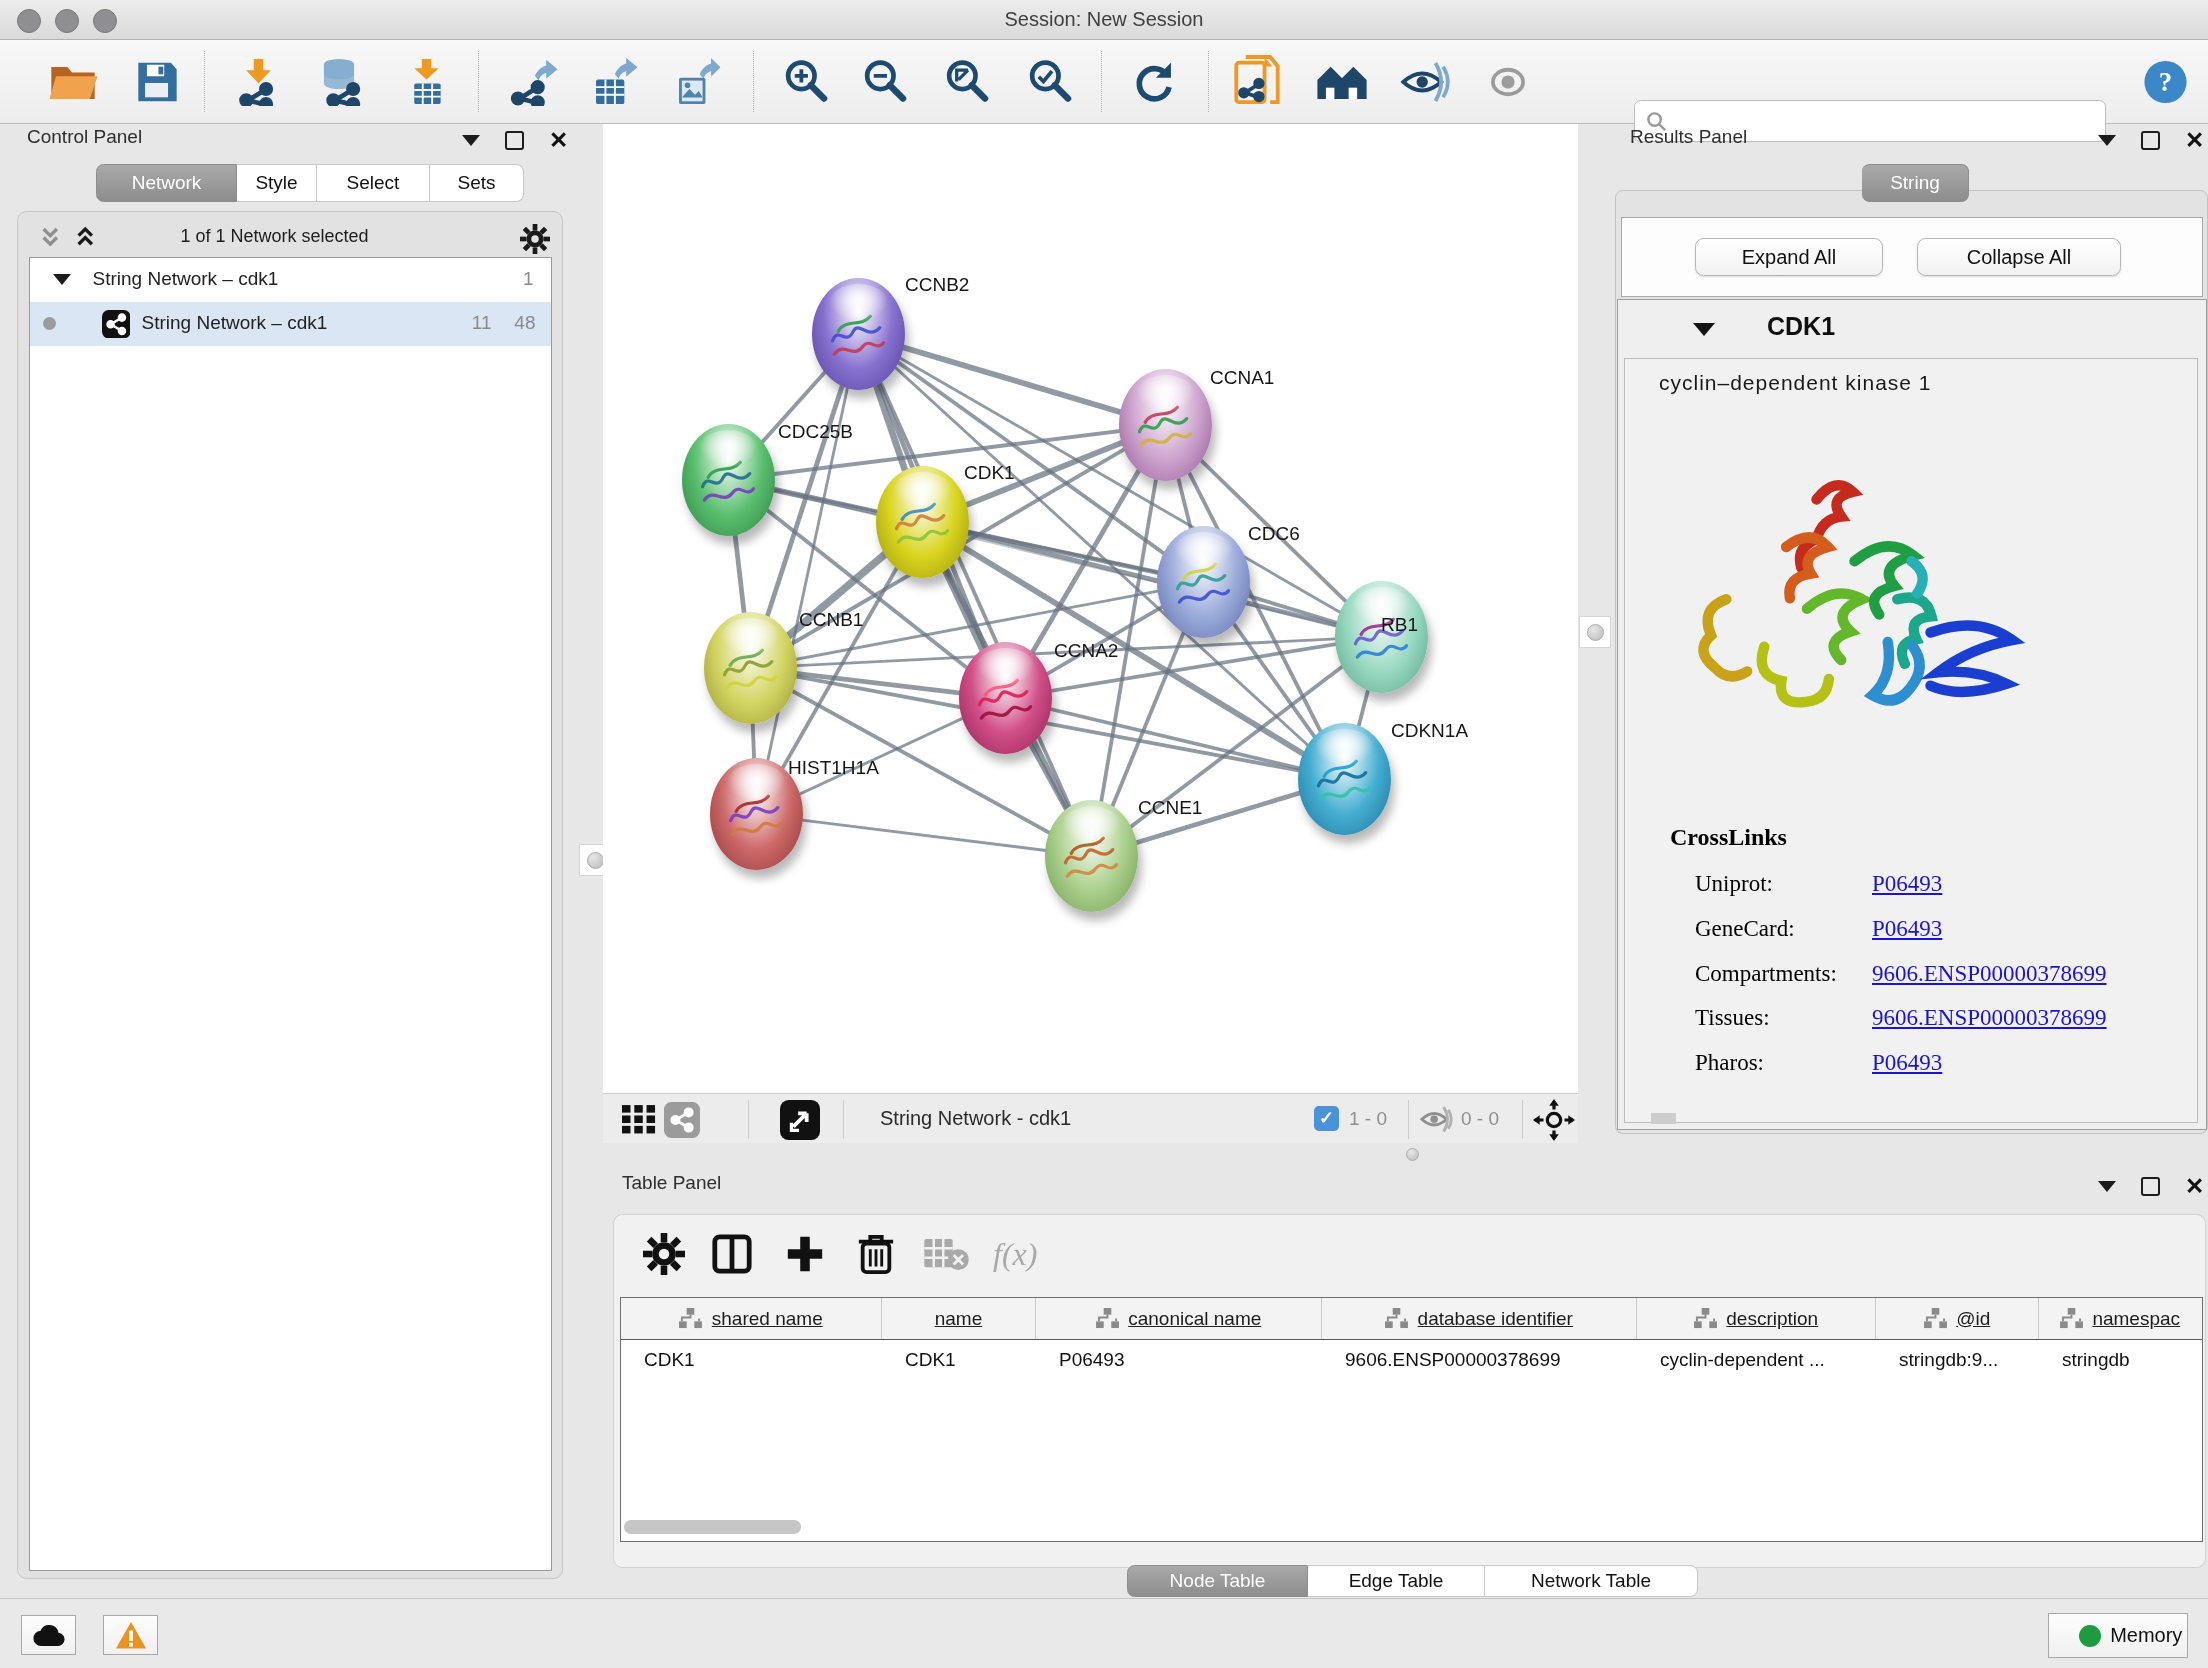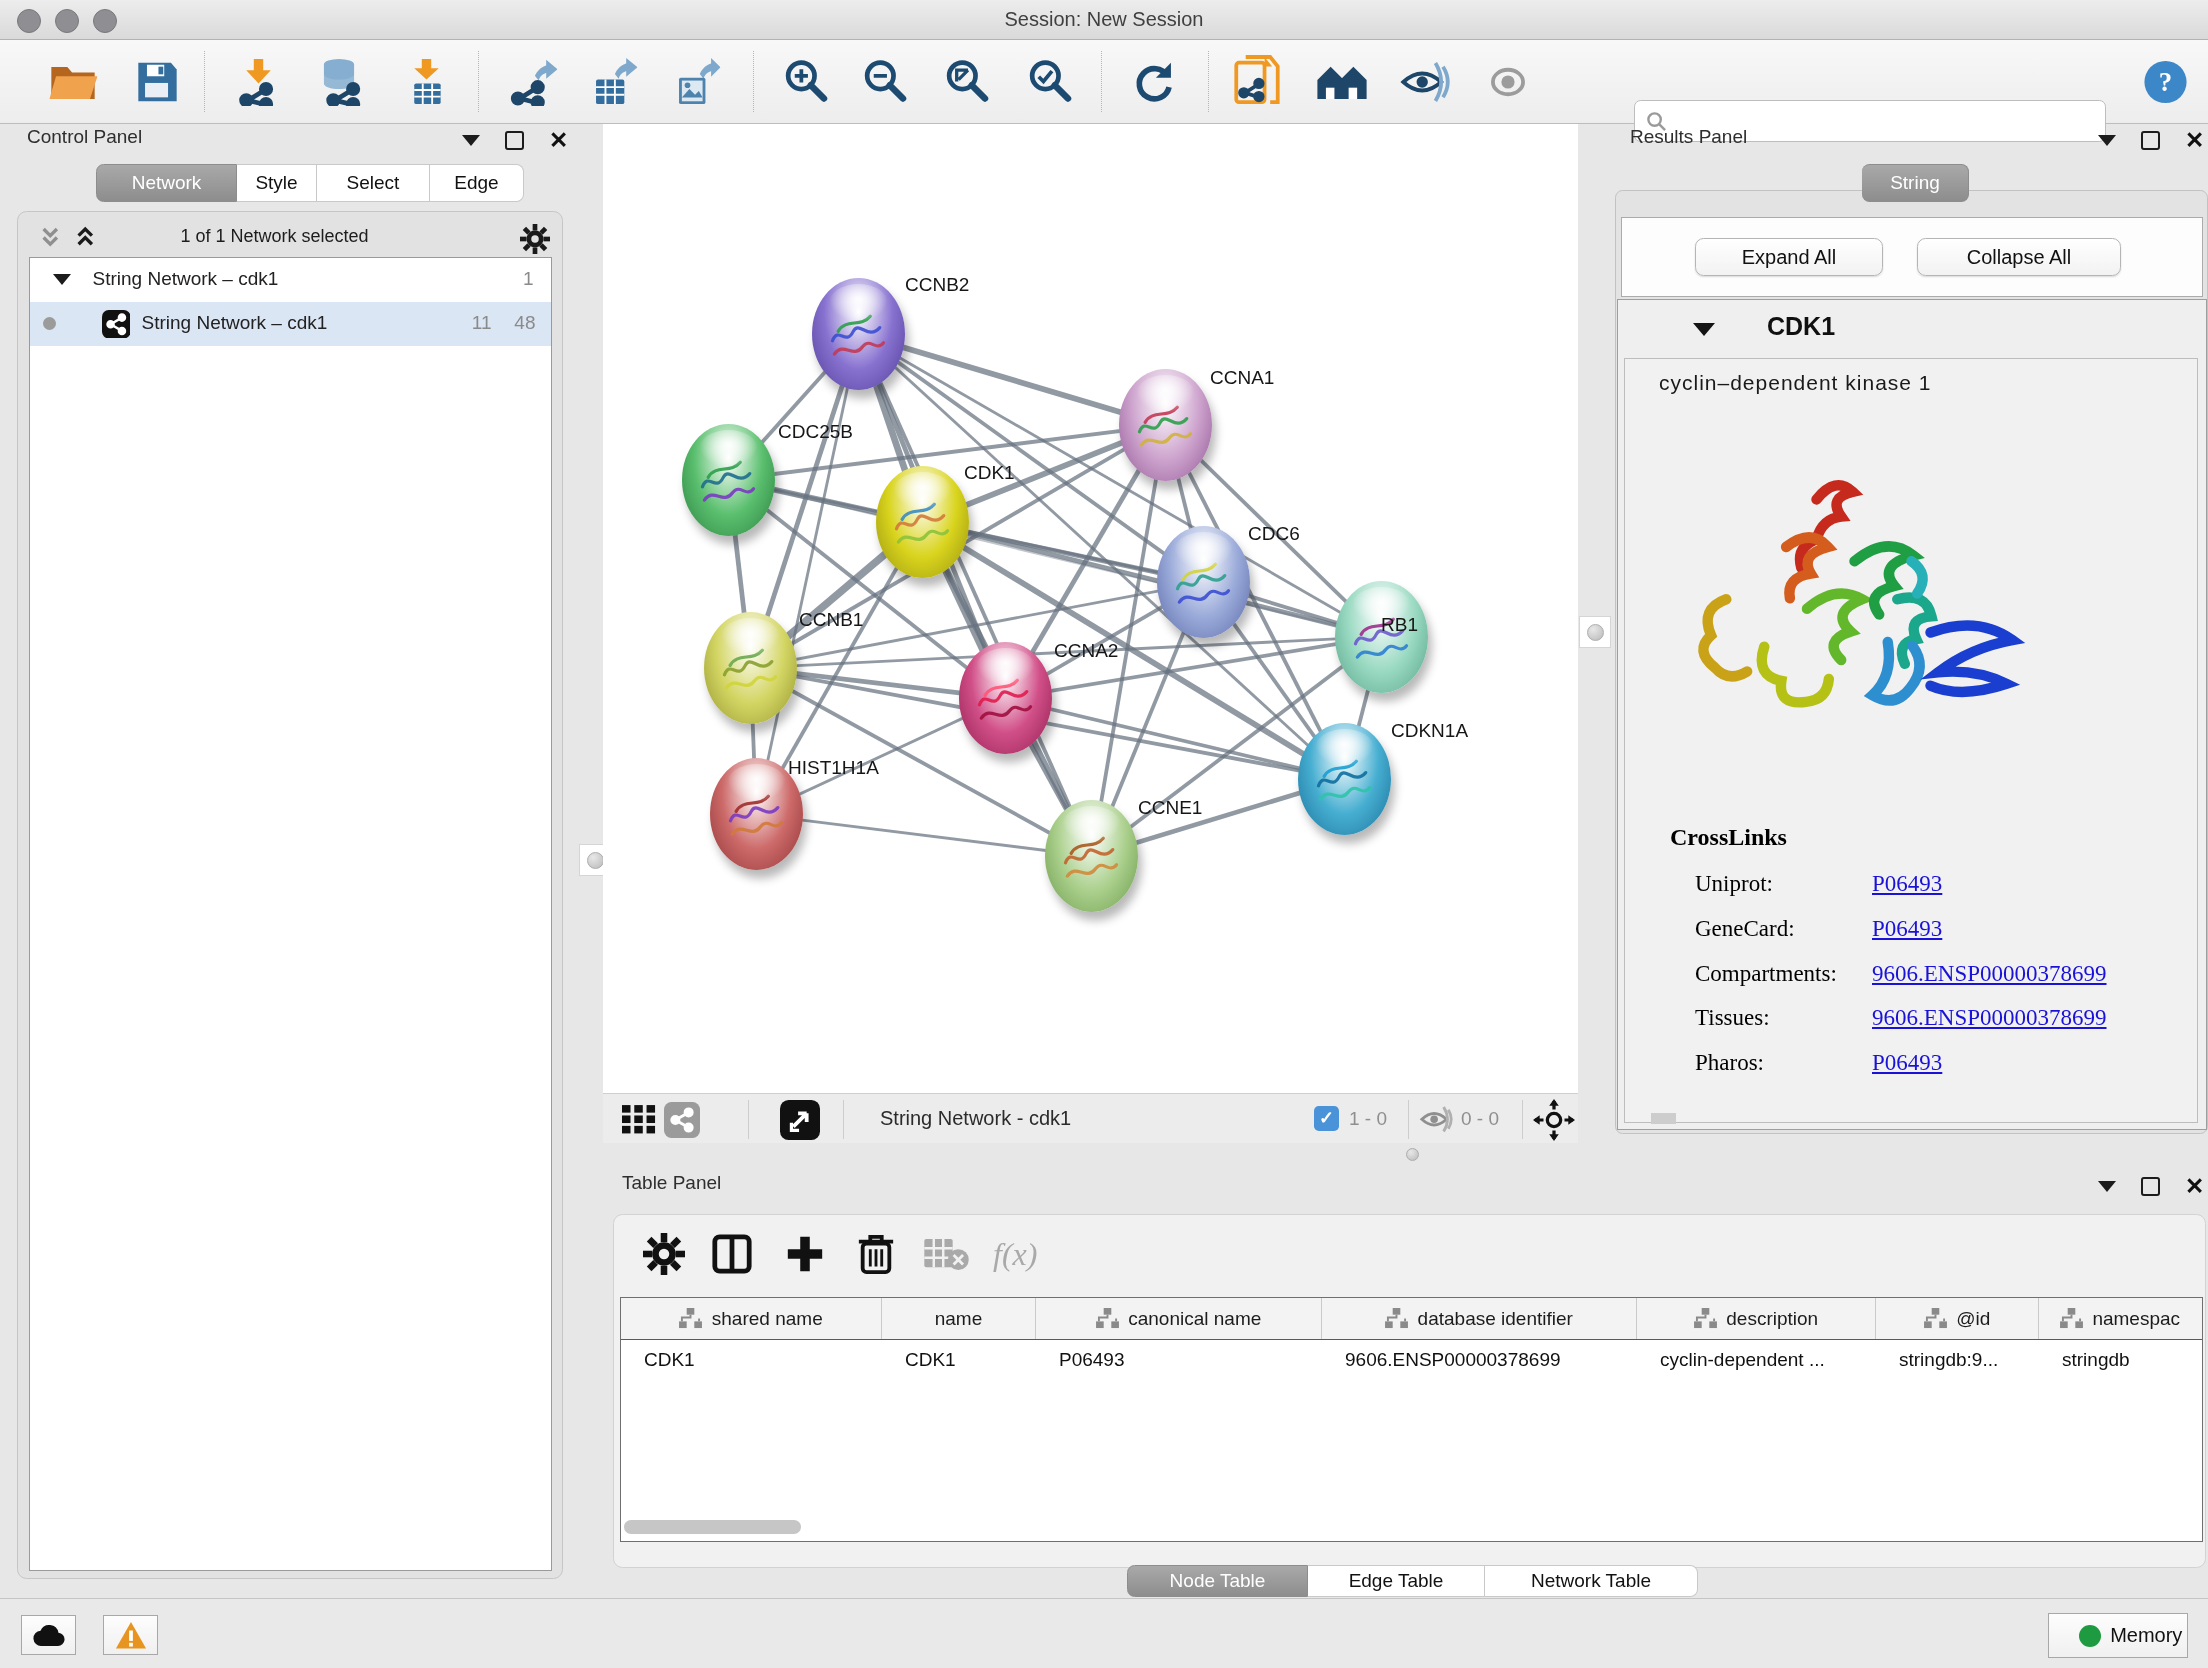--- a/index.html
+++ b/index.html
@@ -98,21 +98,21 @@
   .cl-val { position:absolute; left:1872px; font-family:"Liberation Serif",serif; font-size:23px;
     color:#1a12d8; text-decoration:underline; }
   #rp-scrollbit { position:absolute; left:1651px; top:1113px; width:25px; height:11.4px; background:#cdcdcd; }
 
   
   #tp-innerbox { position:absolute; left:613px; top:1214px; width:1593px; height:354px;
     background:#f1f1f1; border:1px solid #d2d2d2; border-radius:9.5px; }
   .tp-icon { position:absolute; top:1233px; height:42px; display:flex; align-items:center; }
   #tp-table { position:absolute; left:620px; top:1297px; width:1583px; height:245px;
     background:#fff; border:1.9px solid #6f6f6f; }
-  #tp-header { display:flex; height:42px; background:#f3f3f3; border-bottom:1.9px solid #5a5a5a; }
+  #tp-header { display:flex; height:42px; background:#f3f3f3; border-bottom:1.9px solid #5a5a5a;text-decoration:underline; }
   .th { display:flex; align-items:center; justify-content:center; gap:9.5px; font-size:19px; color:#1c1c1c;
     border-right:1px solid #cacaca; overflow:hidden; white-space:nowrap; }
   #tp-row { display:flex; height:42px; }
   .td { font-size:19px; color:#111; padding:8.6px 0 0 23px; overflow:hidden; white-space:nowrap; }
   #tp-hscroll { position:absolute; left:624px; top:1520px; width:1575px; height:15px; }
   #tp-thumb { position:absolute; left:0; top:0; width:177px; height:14.3px; background:#c6c6c6; border-radius:7.6px; }
   #tp-tabs { position:absolute; left:1127px; top:1565px; display:flex; }
 
   
   #statusbar { position:absolute; left:0; top:1598px; width:2208px; height:70px;
@@ -308,21 +308,21 @@
   <div class="panel-title" style="left:27px; top:126px">Control Panel</div>
   <div class="winctl" style="left:462px; top:131px">
     <span class="tri"></span>
     <span class="sq"></span>
     <span class="x">✕</span>
   </div>
   <div id="cp-tabs">
     <div class="tabbtn sel" style="width:141px">Network</div>
     <div class="tabbtn" style="width:80px">Style</div>
     <div class="tabbtn" style="width:113px">Select</div>
-    <div class="tabbtn" style="width:94px">Edge</div>
+    <div class="tabbtn" style="width:94px">Sets</div>
   </div>
   <div id="cp-box"></div>
   <div id="cp-sel-row">
     <svg style="position:absolute;left:7.6px;top:1.9px" width="28.5" height="25" viewBox="0 0 30 26">
         <g stroke="#8f8f8f" stroke-width="3.5" fill="none">
           <path d="M8 3l7 7 7-7M8 12l7 7 7-7"></path>
         </g>
       </svg>
     <svg style="position:absolute;left:42px;top:1.9px" width="28.5" height="25" viewBox="0 0 30 26">
         <g stroke="#1a1a1a" stroke-width="3.5" fill="none">

